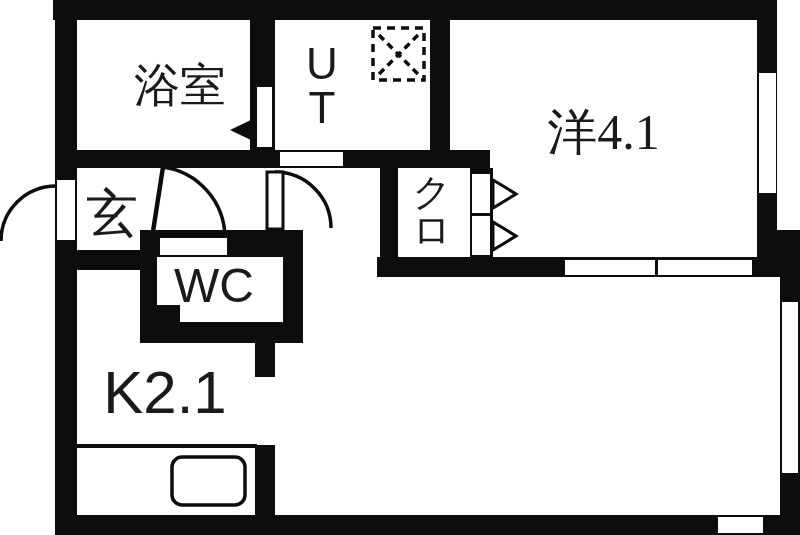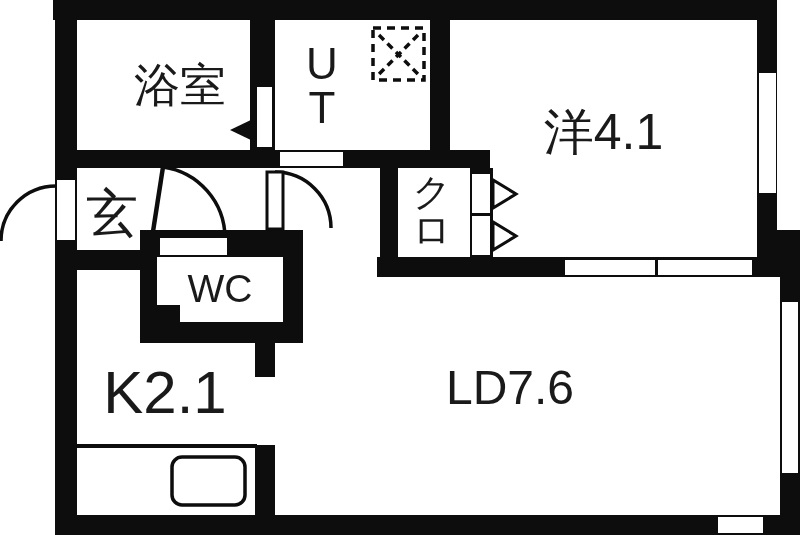--- a/index.html
+++ b/index.html
@@ -71,38 +71,35 @@
 
   <div class="label" style="left:78px;top:58px;width:204px;height:56px;font-size:46px;">
     <span>浴室</span>
   </div>
 
   <div class="label stack" style="left:292px;top:40px;width:60px;height:92px;font-size:44px;">
     <span>U</span>
     <span>T</span>
   </div>
 
-  <div class="label" style="left:450px;top:103px;width:307px;height:58px;font-size:50px;">
+  <div class="label" style="left:450px;top:103px;width:307px;height:58px;font-size:50px;font-family:Liberation Serif, serif;">
     <span>洋4.1</span>
   </div>
 
   <div class="label stack" style="left:396px;top:170px;width:72px;height:82px;font-size:38px;">
     <span>ク</span>
     <span>ロ</span>
   </div>
 
   <div class="label" style="left:80px;top:183px;width:64px;height:62px;font-size:52px;">
     <span>玄</span>
   </div>
 
-  <div class="label" style="left:157px;top:265px;width:126px;height:48px;font-size:39px;">
+  <div class="label" style="left:151px;top:265px;width:126px;height:48px;font-size:48px;align-items:flex-end;">
     <span>WC</span>
   </div>
 
   <div class="label" style="left:75px;top:362px;width:180px;height:60px;font-size:60px;">
     <span>K2.1</span>
   </div>
 
-  <div class="label" style="left:300px;top:358px;width:420px;height:58px;font-size:48px;">
-    <span>LD7.6</span>
-  </div>
 
 </div>
 
 </body></html>

